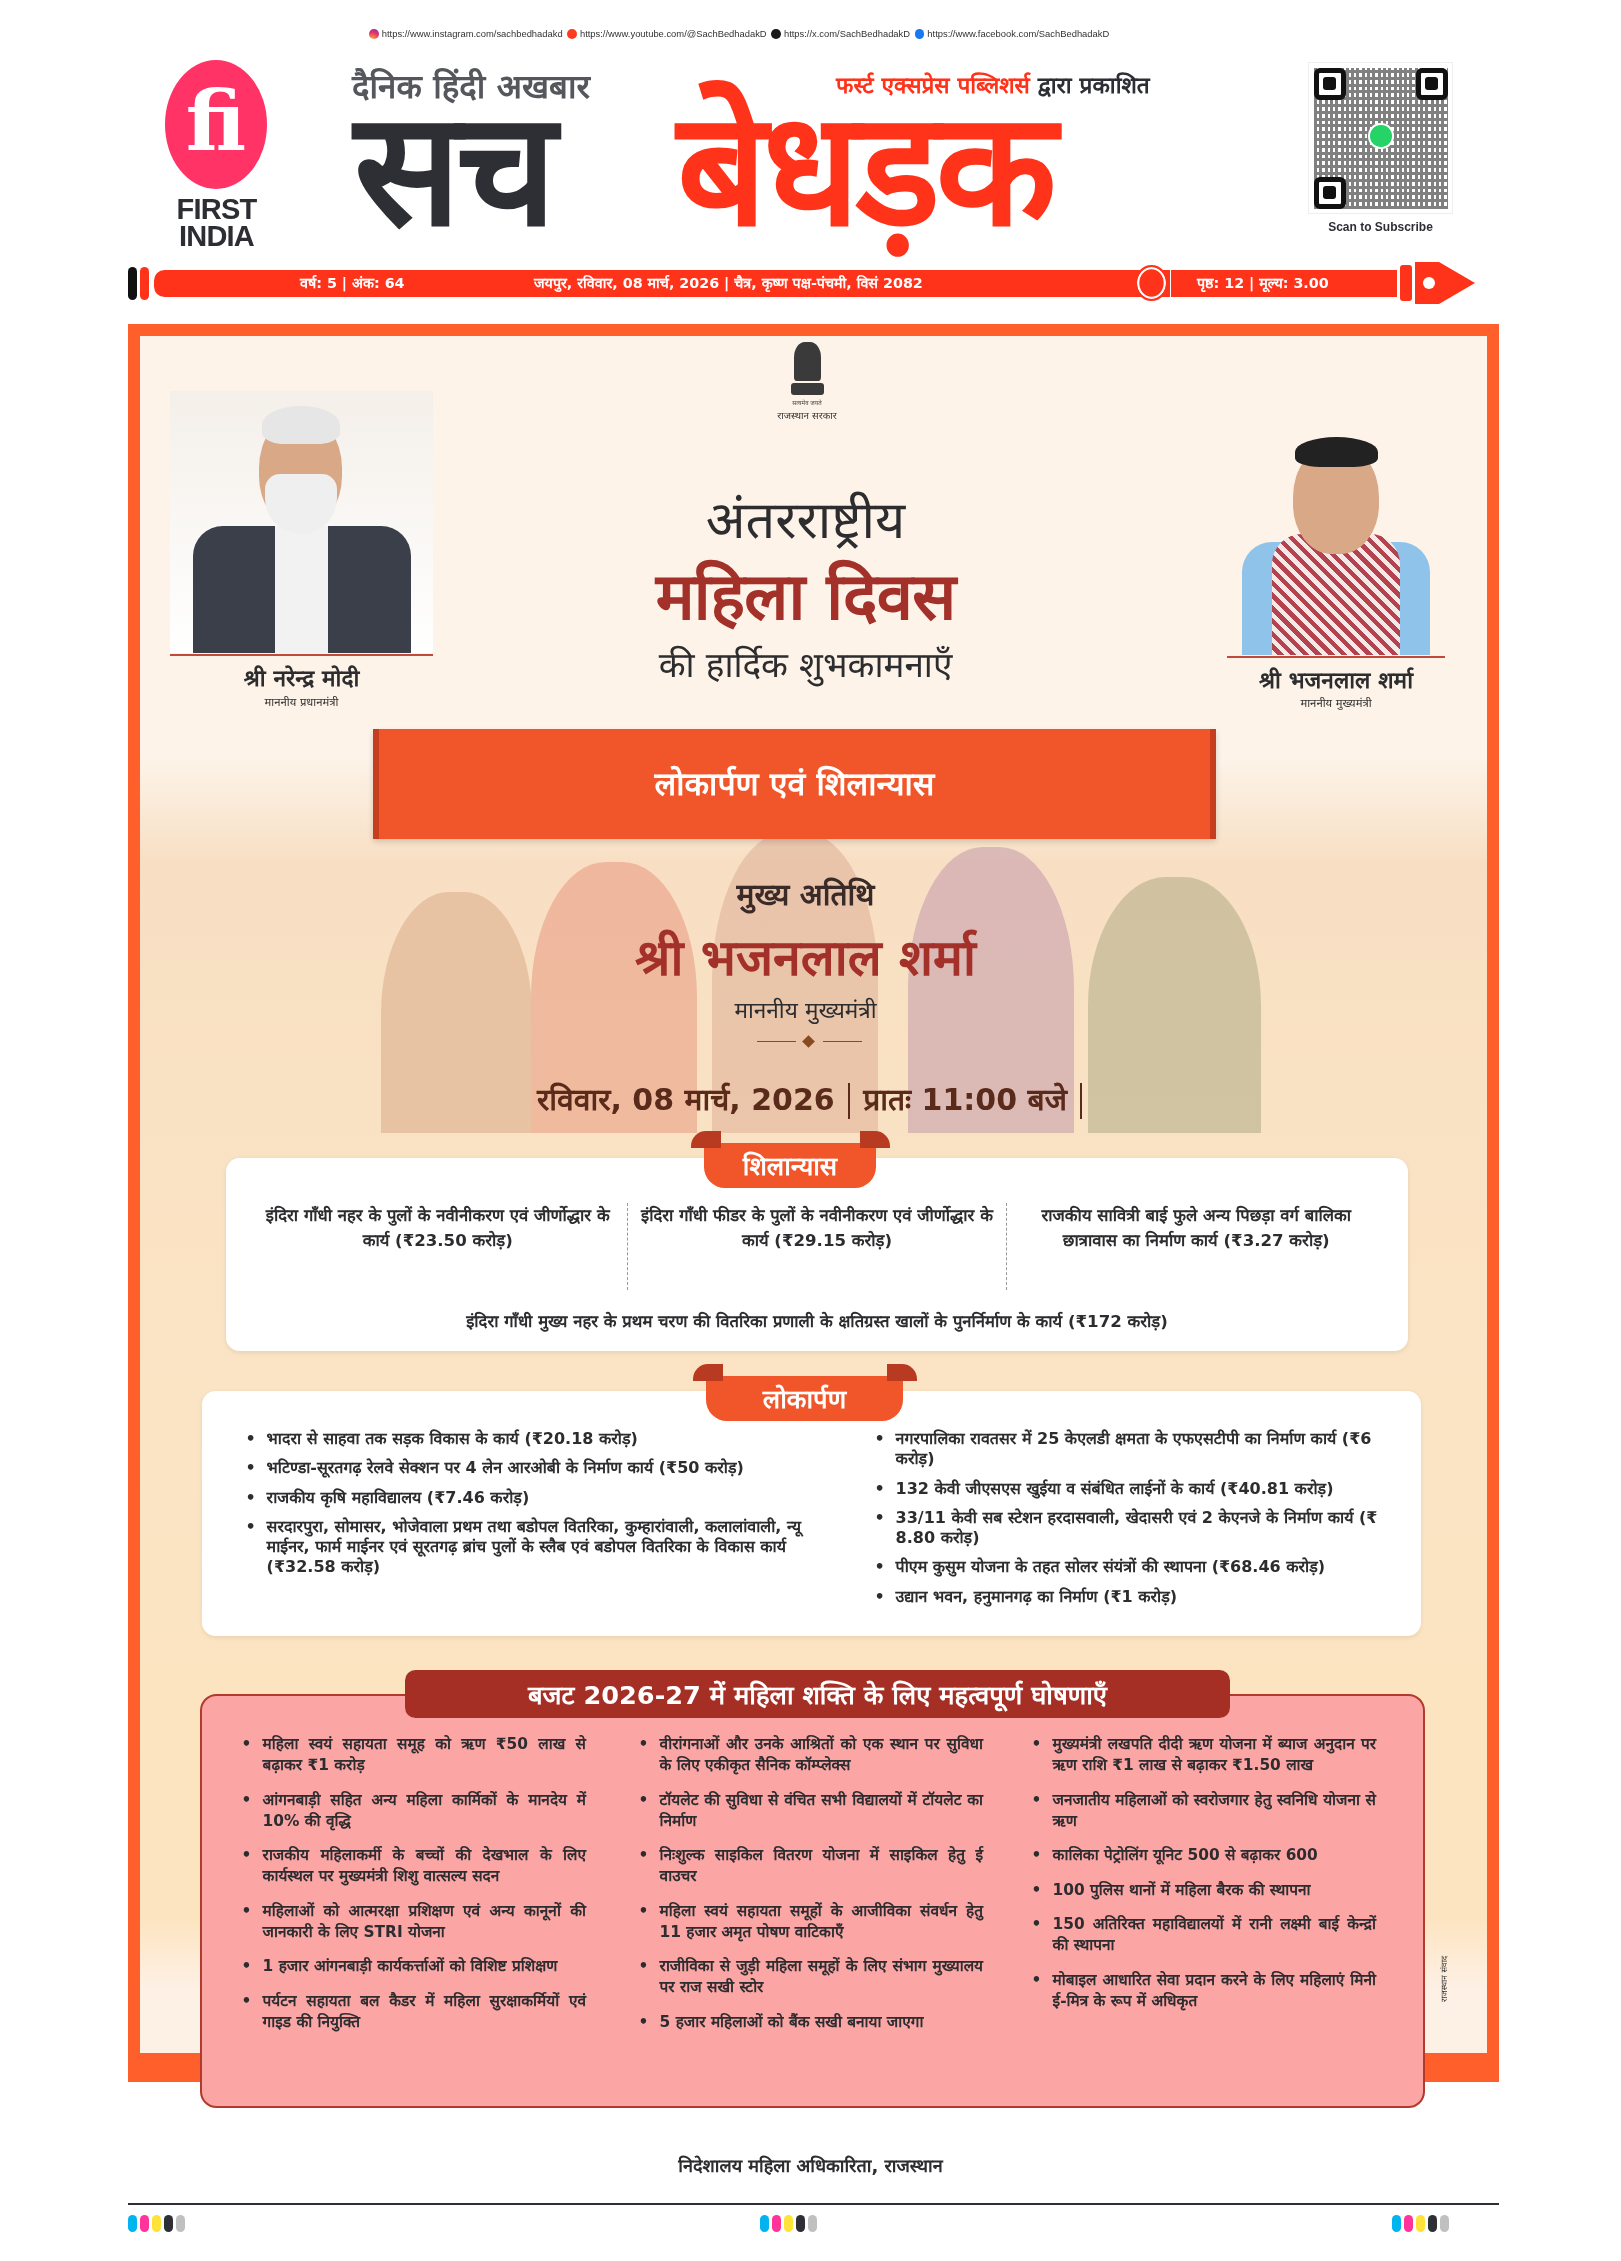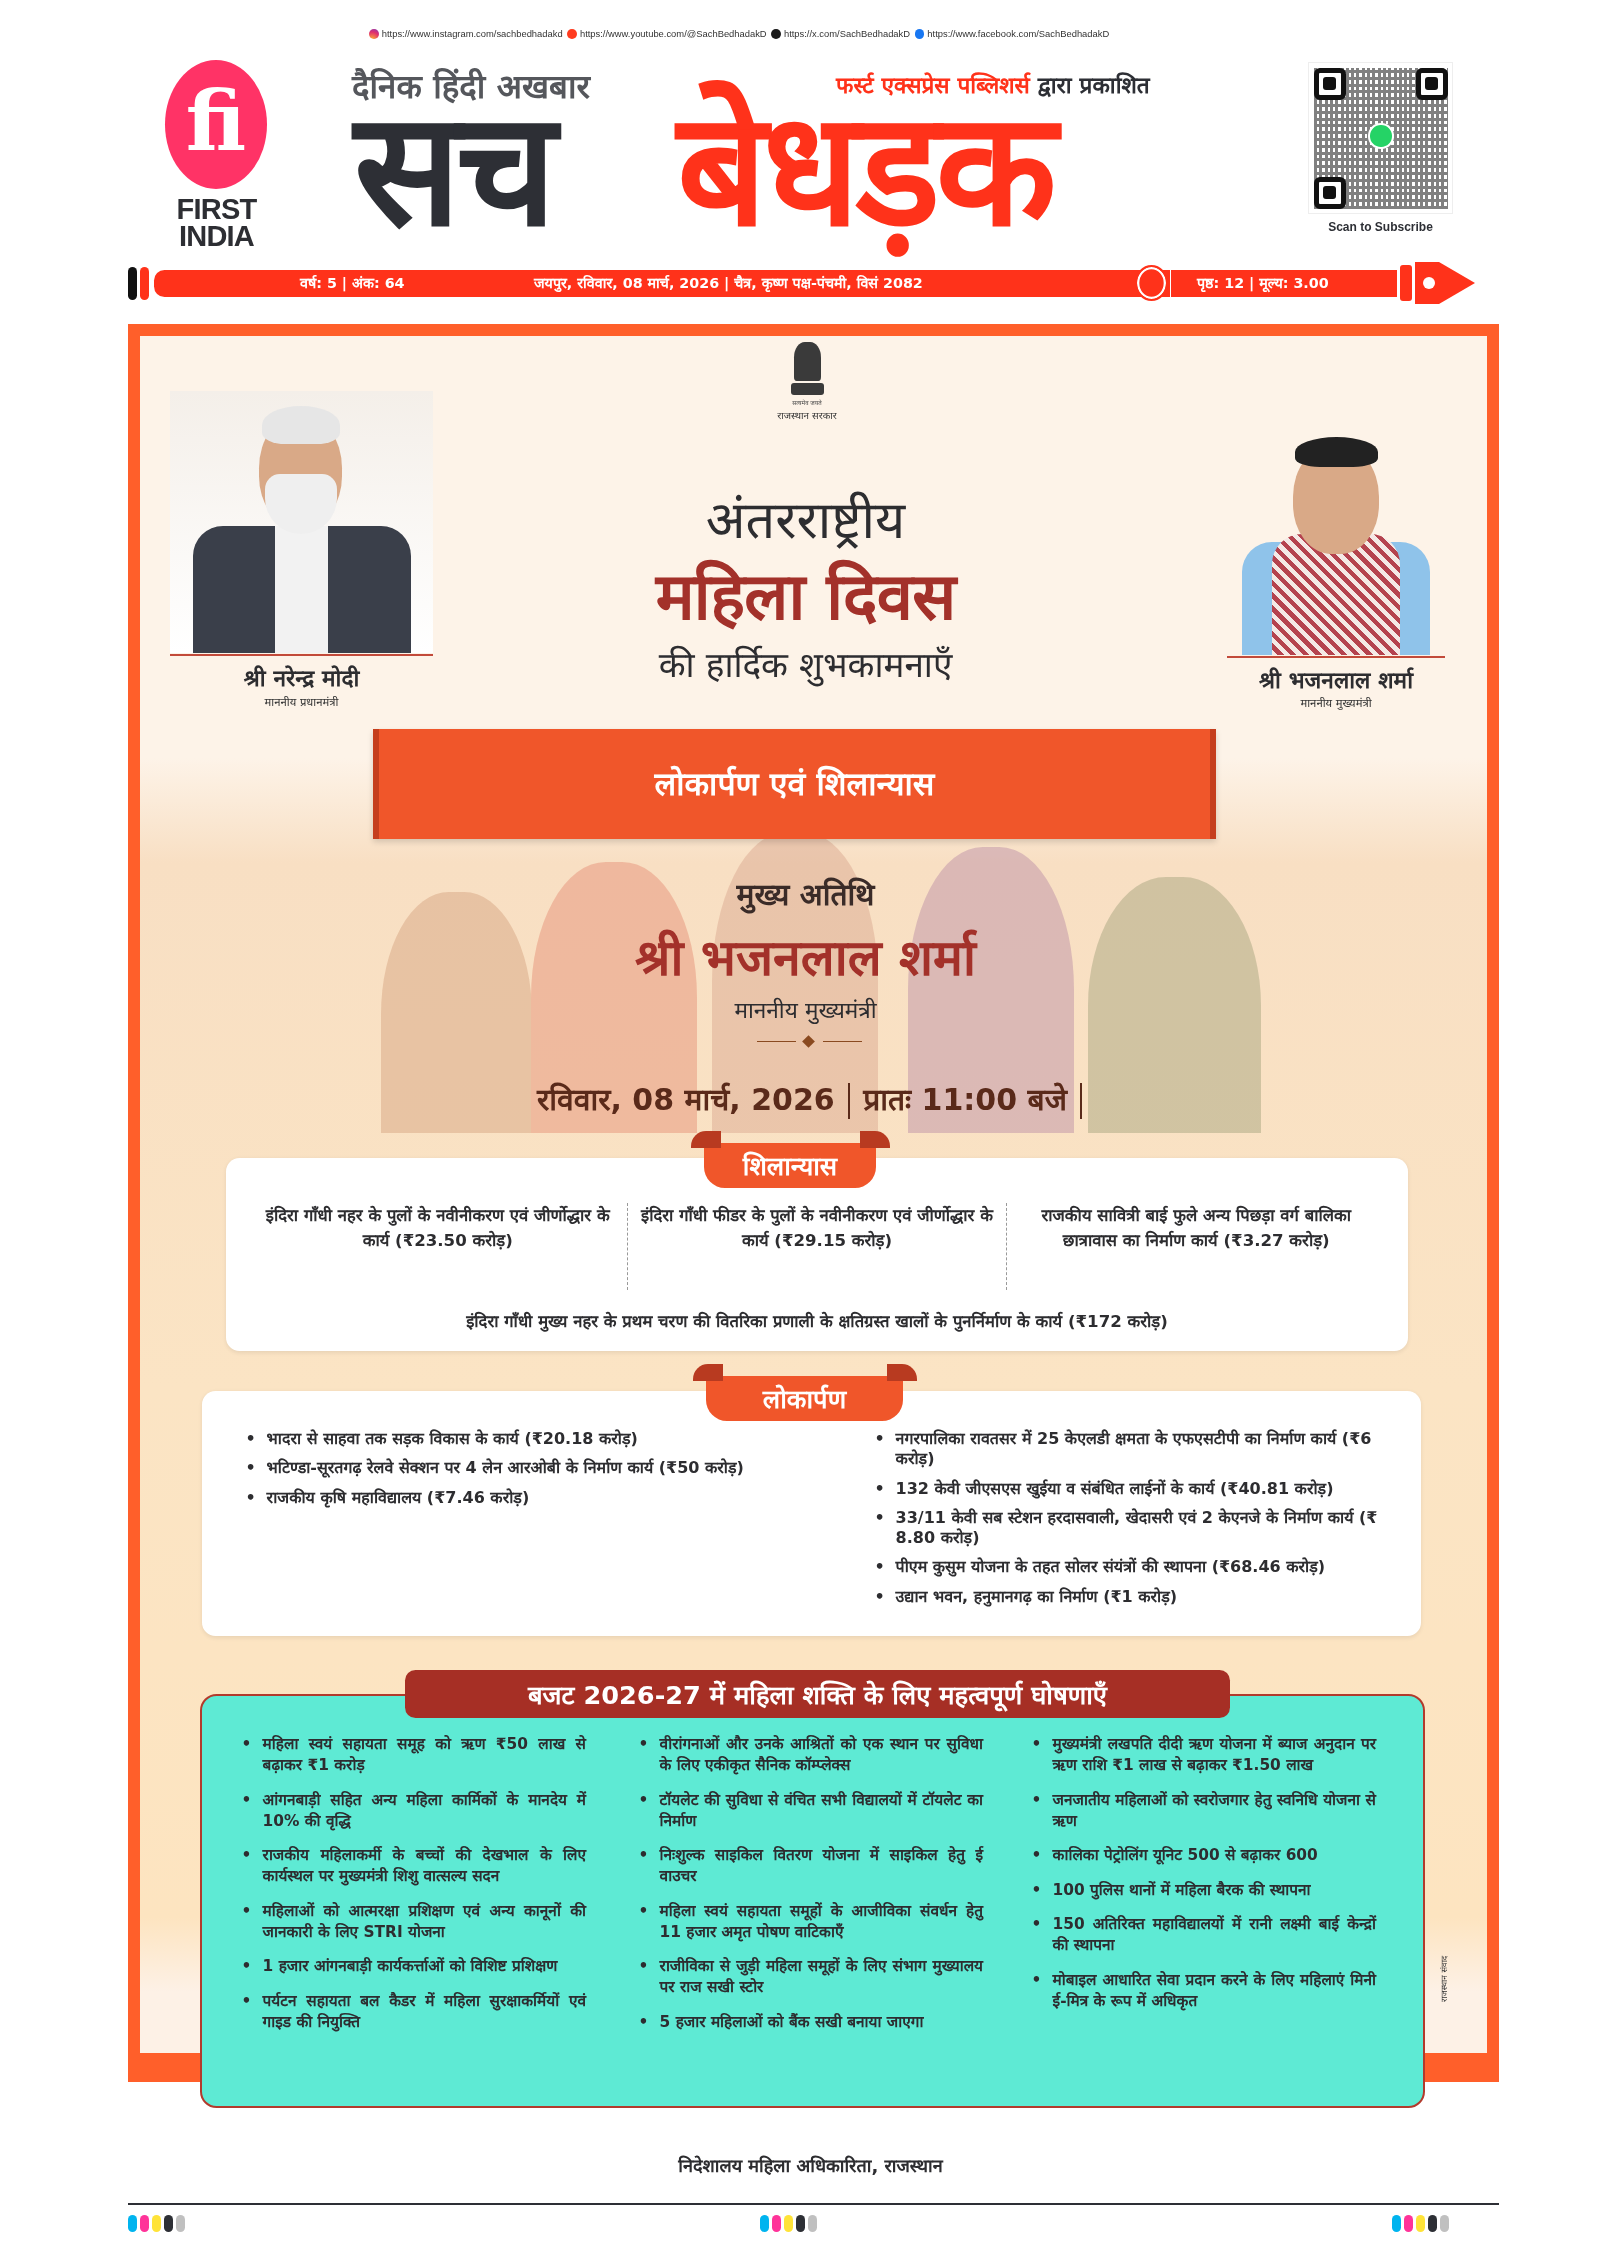--- a/index.html
+++ b/index.html
@@ -96,21 +96,21 @@
 
   .shila-cols { position: absolute; left: 22.6px; top: 45px; right: 22.6px; height: 87px; display: flex; }
   .shila-col { flex: 1; text-align: center; font-size: 16.6px; line-height: 25px; font-weight: bold; color: #2d2d30; padding: 0 12px; border-right: 0.8px dashed #999; }
   .shila-col:last-child { border-right: none; }
   .shila-foot { position: absolute; left: 0; right: 0; top: 151px; text-align: center; font-size: 16.6px; font-weight: bold; color: #2d2d30; white-space: nowrap; }
 
   ul.bullets { list-style: none; position: absolute; }
   ul.bullets li { position: relative; padding-left: 22.6px; font-size: 16px; line-height: 20.3px; font-weight: bold; color: #2d2d30; margin-bottom: 9px; }
   ul.bullets li::before { content: "•"; position: absolute; left: 1.5px; top: 0; color: #2d2d30; }
 
-  .budget-card { position: absolute; left: 200px; top: 1694px; width: 1225px; height: 414px; background: #5eead4; border: 2.3px solid #b23a2c; border-radius: 16.6px; }
+  .budget-card { position: absolute; left: 200px; top: 1694px; width: 1225px; height: 414px; background: #fca5a5; border: 2.3px solid #b23a2c; border-radius: 16.6px; }
   .budget-title { position: absolute; left: 405px; top: 1670px; width: 825px; height: 48px; background: #a62f25; border-radius: 10.5px; color: #fff; display: flex; align-items: center; justify-content: center; font-weight: bold; font-size: 25.6px; white-space: nowrap; }
   ul.budget li { font-size: 15.4px; line-height: 21px; margin-bottom: 13.5px; text-align: justify; }
 
   .side-credit { position: absolute; left: 1438px; top: 1927px; width: 15px; height: 75px; writing-mode: vertical-rl; transform: rotate(180deg); font-size: 8.3px; color: #333; }
   .footer-credit { position: absolute; left: 140px; top: 2153px; width: 1341px; text-align: center; font-size: 18px; font-weight: bold; color: #2d2d30; }
 
   .bottom-rule { position: absolute; left: 128px; top: 2203px; width: 1371px; height: 2.3px; background: #2d2f35; }
   .reg { position: absolute; top: 2215px; display: flex; gap: 3px; }
   .reg span { width: 9px; height: 16.6px; border-radius: 4.5px; display: block; }
 </style>
@@ -248,20 +248,21 @@
   </div>
   <div class="shila-foot">इंदिरा गाँधी मुख्य नहर के प्रथम चरण की वितरिका प्रणाली के क्षतिग्रस्त खालों के पुनर्निर्माण के कार्य (₹172 करोड़)</div>
 </div>
 <div class="ribbon" style="left:704px;top:1143px;width:172px">शिलान्यास</div>
 
 <div class="card" style="left:202px;top:1391px;width:1219px;height:245px">
   <ul class="bullets" style="left:42px;top:38px;width:580px">
     <li>भादरा से साहवा तक सड़क विकास के कार्य (₹20.18 करोड़)</li>
     <li>भटिण्डा-सूरतगढ़ रेलवे सेक्शन पर 4 लेन आरओबी के निर्माण कार्य (₹50 करोड़)</li>
     <li>राजकीय कृषि महाविद्यालय (₹7.46 करोड़)</li>
+    <li>सरदारपुरा, सोमासर, भोजेवाला प्रथम तथा बडोपल वितरिका, कुम्हारांवाली, कलालांवाली, न्यू माईनर, फार्म माईनर एवं सूरतगढ़ ब्रांच पुलों के स्लैब एवं बडोपल वितरिका के विकास कार्य (₹32.58 करोड़)</li>
   </ul>
   <ul class="bullets" style="left:671px;top:38px;width:519px">
     <li>नगरपालिका रावतसर में 25 केएलडी क्षमता के एफएसटीपी का निर्माण कार्य (₹6 करोड़)</li>
     <li>132 केवी जीएसएस खुईया व संबंधित लाईनों के कार्य (₹40.81 करोड़)</li>
     <li>33/11 केवी सब स्टेशन हरदासवाली, खेदासरी एवं 2 केएनजे के निर्माण कार्य (₹ 8.80 करोड़)</li>
     <li>पीएम कुसुम योजना के तहत सोलर संयंत्रों की स्थापना (₹68.46 करोड़)</li>
     <li>उद्यान भवन, हनुमानगढ़ का निर्माण (₹1 करोड़)</li>
   </ul>
 </div>
 <div class="ribbon" style="left:706px;top:1376px;width:197px">लोकार्पण</div>

